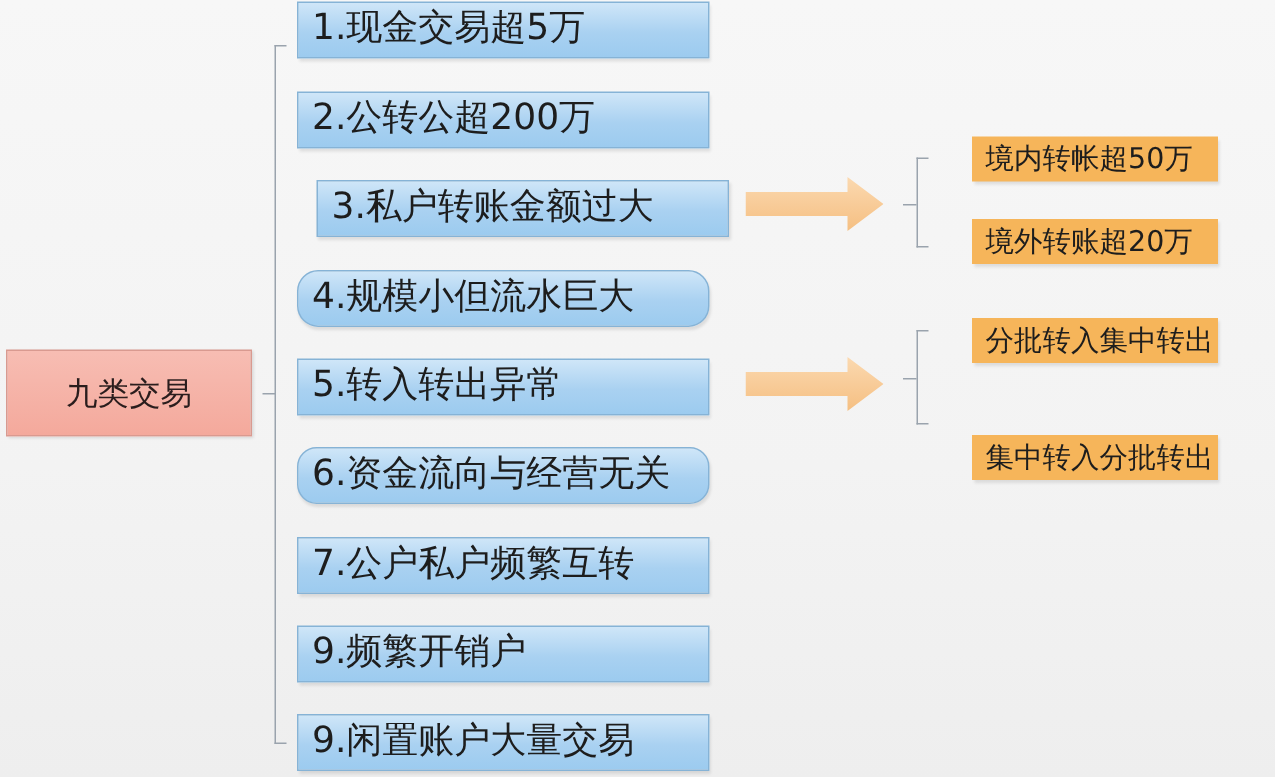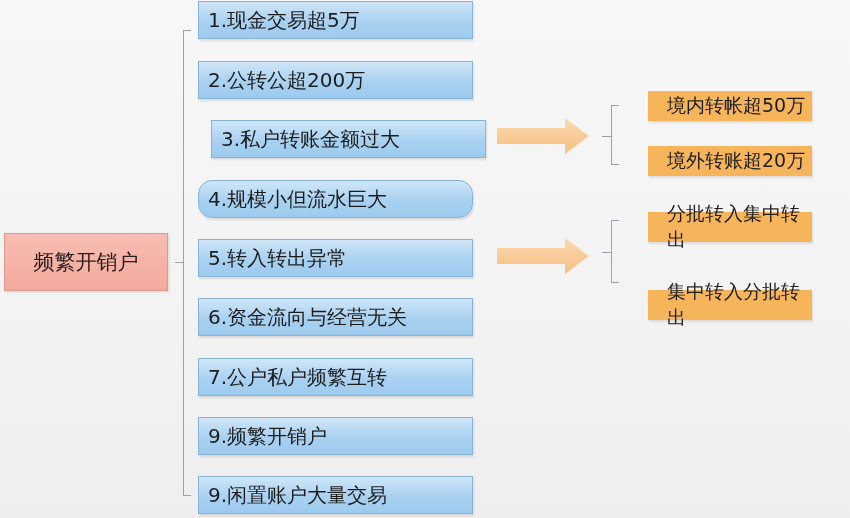--- a/index.html
+++ b/index.html
@@ -21,66 +21,66 @@
     border-left:1px solid #9aa3ad; border-top:1px solid #9aa3ad; border-bottom:1px solid #9aa3ad;
     box-sizing:border-box;
   }
   .bracket-tick {
     position:absolute; left:175px; top:262px; width:9px; height:1px; background:#9aa3ad;
   }
   .item {
     position:absolute; left:198px; width:275px; height:38px;
     background: linear-gradient(180deg, #cfe6f8 0%, #a9d1f1 55%, #9ccbef 100%);
     border:1px solid #86b3d6; box-sizing:border-box;
-    display:flex; align-items:center; padding-left:9px;
-    color:#1d1d1d; font-size:20px;
+    display:flex; align-items:flex-start; padding-left:9px;
+    color:#1d1d1d; font-size:24px;
     box-shadow: 1px 2px 2px rgba(0,0,0,0.10);
   }
   .arrow {
     position:absolute; width:92px; height:36px;
   }
   .sub-bracket {
     position:absolute; width:8px; border-left:1px solid #9aa3ad; border-top:1px solid #9aa3ad; border-bottom:1px solid #9aa3ad;
     box-sizing:border-box;
   }
   .sub-tick { position:absolute; width:9px; height:1px; background:#9aa3ad; }
   .sub {
     position:absolute; left:648px; width:164px; height:30px;
     background:#f6b55a;
-    display:flex; align-items:center; padding-left:19px; box-sizing:border-box;
+    display:flex; align-items:center; padding-left:9px; box-sizing:border-box;
     color:#1d1d1d; font-size:19px;
     box-shadow: 1px 2px 2px rgba(0,0,0,0.10);
   }
 </style>
 </head>
 <body>
 
 <div class="root">
-  <span>频繁开销户</span>
+  <span>九类交易</span>
 </div>
 
 <div class="bracket-tick"></div>
 <div class="bracket-main"></div>
 
 <div class="item" style="top:1px;">
     <span>1.现金交易超5万</span>
   </div>
 <div class="item" style="top:61px;">
     <span>2.公转公超200万</span>
   </div>
 <div class="item" style="top:120px;margin-left:13px;">
     <span>3.私户转账金额过大</span>
   </div>
 <div class="item" style="top:180px;border-radius:14px;">
     <span>4.规模小但流水巨大</span>
   </div>
 <div class="item" style="top:239px;">
     <span>5.转入转出异常</span>
   </div>
-<div class="item" style="top:298px;">
+<div class="item" style="top:298px;border-radius:13px;">
     <span>6.资金流向与经营无关</span>
   </div>
 <div class="item" style="top:358px;">
     <span>7.公户私户频繁互转</span>
   </div>
 <div class="item" style="top:417px;">
     <span>9.频繁开销户</span>
   </div>
 <div class="item" style="top:476px;">
     <span>9.闲置账户大量交易</span>

